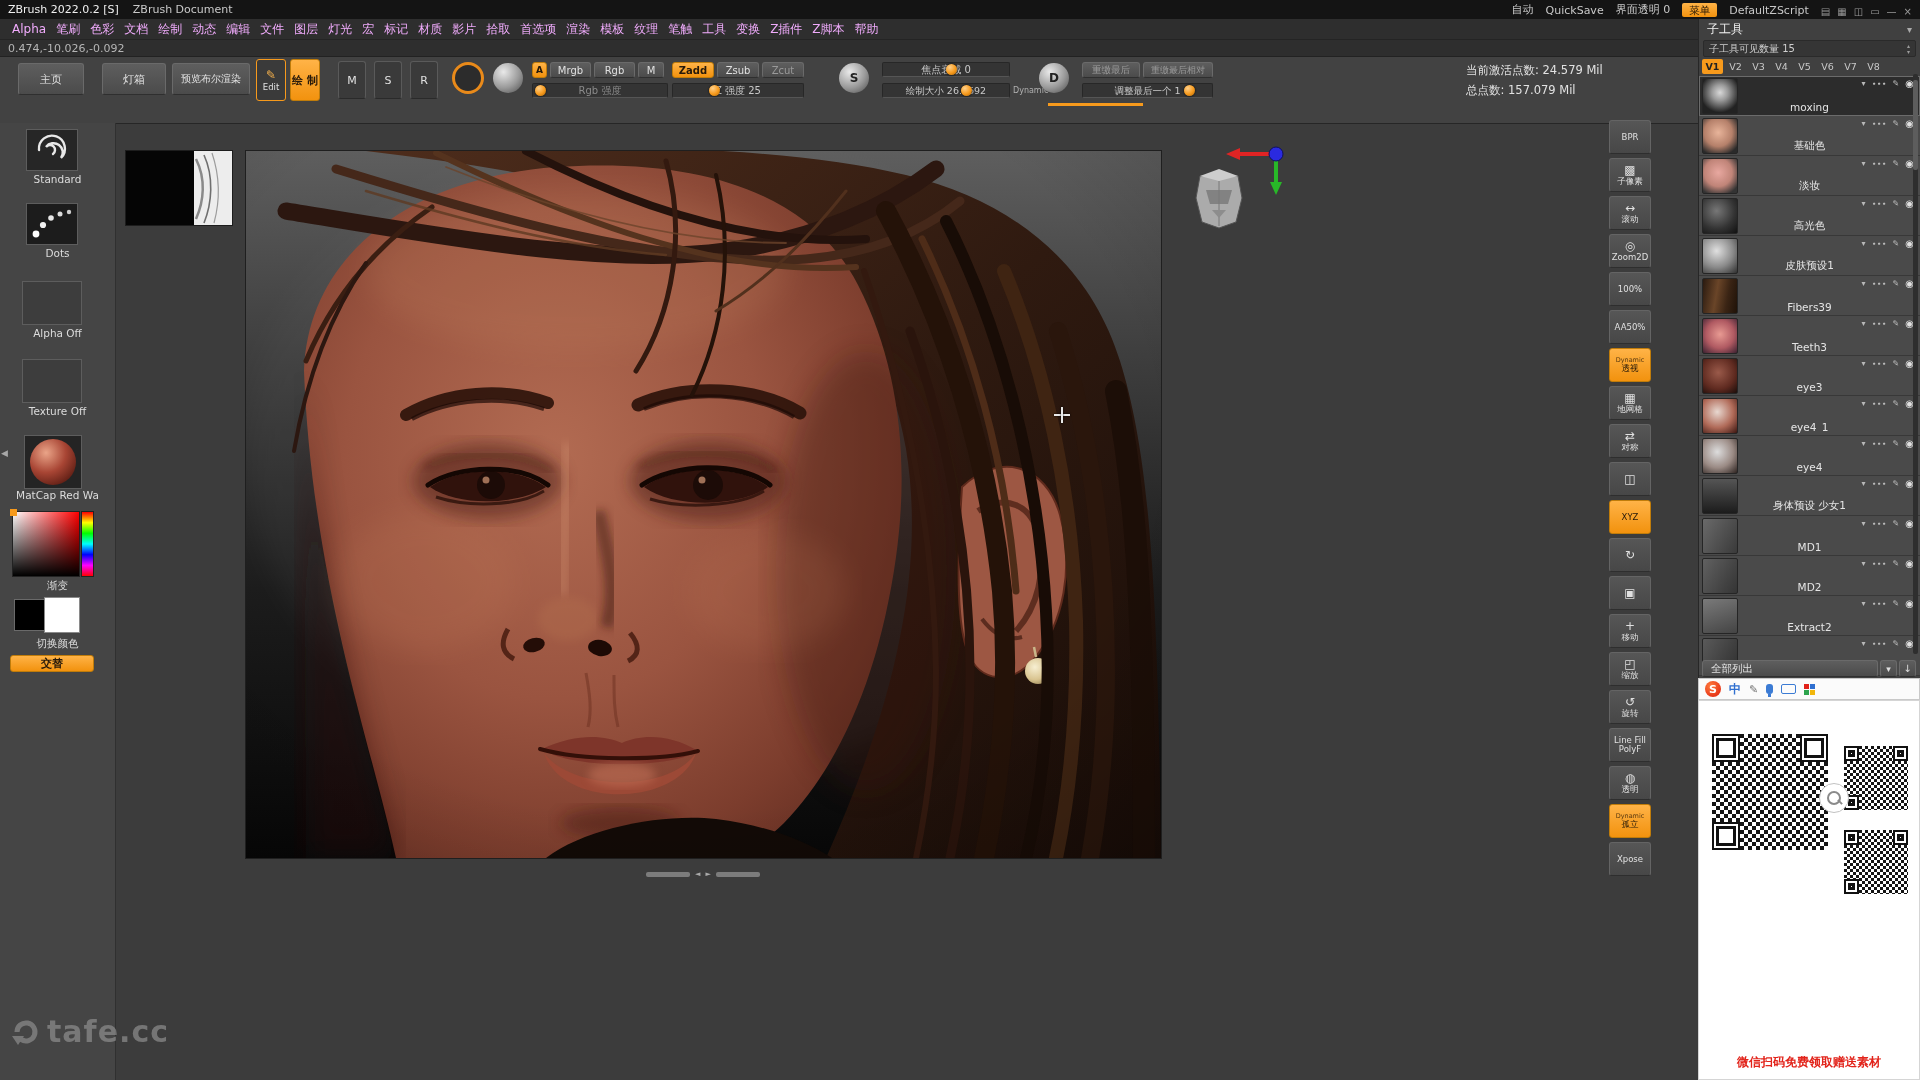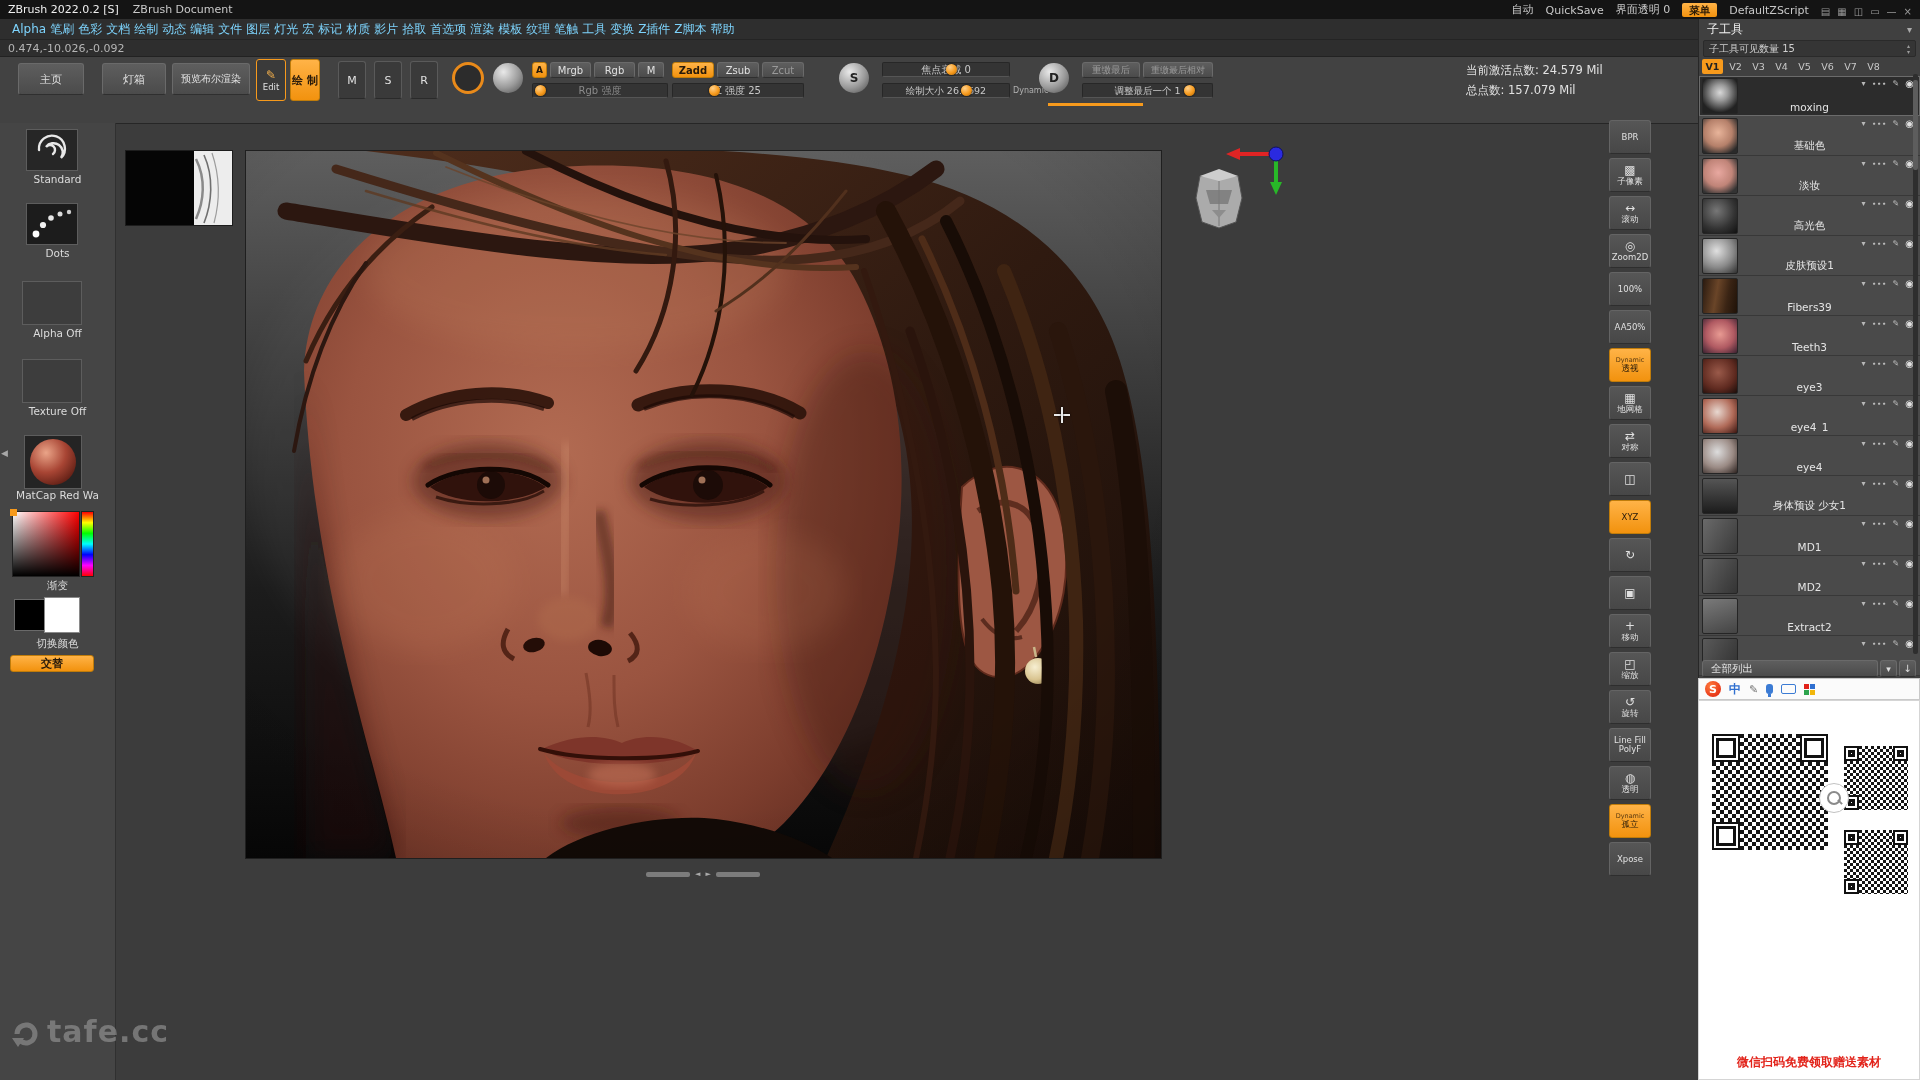--- a/index.html
+++ b/index.html
@@ -7,25 +7,25 @@
        font-family:"DejaVu Sans","Liberation Sans",sans-serif;color:#ddd;-webkit-font-smoothing:antialiased;}
   .abs{position:absolute;}
   
   #titlebar{position:absolute;left:0;top:0;width:1920px;height:19px;background:#141414;color:#c9c9c9;
             font-size:11px;display:flex;align-items:center;gap:14px;padding:0 8px;box-sizing:border-box;white-space:nowrap;}
   #titlebar .app{color:#f0f0f0;}
   #titlebar .stats{display:flex;gap:12px;align-items:center;}
   .stat{display:flex;align-items:center;gap:4px;color:#b9b9b9;font-size:10.5px;}
   .stat::before{content:"";width:7px;height:7px;border-radius:50%;background:#619a61;display:inline-block;}
   #titlebar .right{margin-left:auto;display:flex;align-items:flex-end;gap:12px;}
-  .chip-orange{background:linear-gradient(#ffb347,#f2920e);color:#2a1a06;padding:0 7px;border-radius:2px;height:14px;line-height:14px;font-size:10.5px;font-weight:bold;}
+  .chip-orange{background:linear-gradient(#ffb347,#f2920e);color:#2a1a06;padding:0 7px;border-radius:2px;height:14px;line-height:14px;font-size:10.5px;}
   .winicons{display:flex;gap:7px;color:#9a9a9a;font-size:10px;}
   
   #menubar{position:absolute;left:0;top:19px;width:1698px;height:21px;background:#2e2e2e;border-bottom:1px solid #242424;
-           display:flex;align-items:center;gap:4px;padding:0 12px;box-sizing:border-box;font-size:12px;color:#7dd3fc;white-space:nowrap;}
+           display:flex;align-items:center;gap:10px;padding:0 12px;box-sizing:border-box;font-size:12px;color:#f0abfc;white-space:nowrap;}
   .mi{cursor:default;}
   #coordrow{position:absolute;left:0;top:40px;width:1698px;height:17px;background:#2e2e2e;border-bottom:1px solid #222;
             font-size:11px;color:#b5b5b5;line-height:17px;padding-left:8px;box-sizing:border-box;}
   
   #shelf{position:absolute;left:0;top:57px;width:1698px;height:66px;background:#424242;border-bottom:1px solid #262626;}
   .gb{position:absolute;background:linear-gradient(#5e5e5e,#4b4b4b);border:1px solid #6a6a6a;border-bottom-color:#2f2f2f;
       border-radius:3px;color:#e0e0e0;font-size:11px;display:flex;align-items:center;justify-content:center;box-sizing:border-box;}
   .ob{background:linear-gradient(#ffb347,#f2920e);color:#26190a;border-color:#c07c0a;font-weight:bold;}
   .dk{background:#3a3a3a;border:1px solid #5a5a5a;border-bottom-color:#2a2a2a;}
   .sl{position:absolute;background:#343434;border:1px solid #272727;border-bottom-color:#555;border-radius:2px;
@@ -96,21 +96,21 @@
   .grid4 i{display:block;}
   #qrpanel{position:absolute;left:1698px;top:700px;width:222px;height:380px;background:#ffffff;border:1px solid #d5d5d5;box-sizing:border-box;z-index:5;}
   .qr{position:absolute;background-image:conic-gradient(#151515 25%,#fff 0 50%,#151515 0 75%,#fff 0);background-size:8px 8px;border:3px solid #fff;box-sizing:border-box;}
   .qr .fm1,.qr .fm2,.qr .fm3{position:absolute;width:24%;height:24%;background:#fff;box-shadow:inset 0 0 0 2px #111, inset 0 0 0 4px #fff, inset 0 0 0 7px #111;}
   .qr .fm1{left:0;top:0;} .qr .fm2{right:0;top:0;} .qr .fm3{left:0;bottom:0;}
   #qr-caption{position:absolute;left:0;bottom:8px;width:100%;text-align:center;color:#e2231a;font-size:12px;font-weight:bold;}
   .maglens{position:absolute;width:28px;height:28px;border-radius:50%;background:#fff;border:1px solid #c2c2c2;display:flex;align-items:center;justify-content:center;}
   .maglens i{display:block;width:10px;height:10px;border:2px solid #8a8a8a;border-radius:50%;position:relative;}
   .maglens i::after{content:"";position:absolute;left:8px;top:8px;width:6px;height:2px;background:#8a8a8a;transform:rotate(45deg);}
   
-  #watermark{position:absolute;left:10px;top:1014px;display:flex;align-items:flex-end;gap:7px;opacity:.62;}
+  #watermark{position:absolute;left:10px;top:1014px;display:flex;align-items:center;gap:7px;opacity:.62;}
   #watermark .txt{font-size:30px;font-weight:bold;color:#989898;letter-spacing:1px;}
   
   .edgehandle{position:absolute;left:1px;top:448px;font-size:9px;color:#a8a8a8;}
 </style>
 </head>
 <body>
 
 <div id="app">
 
   <div id="titlebar">

